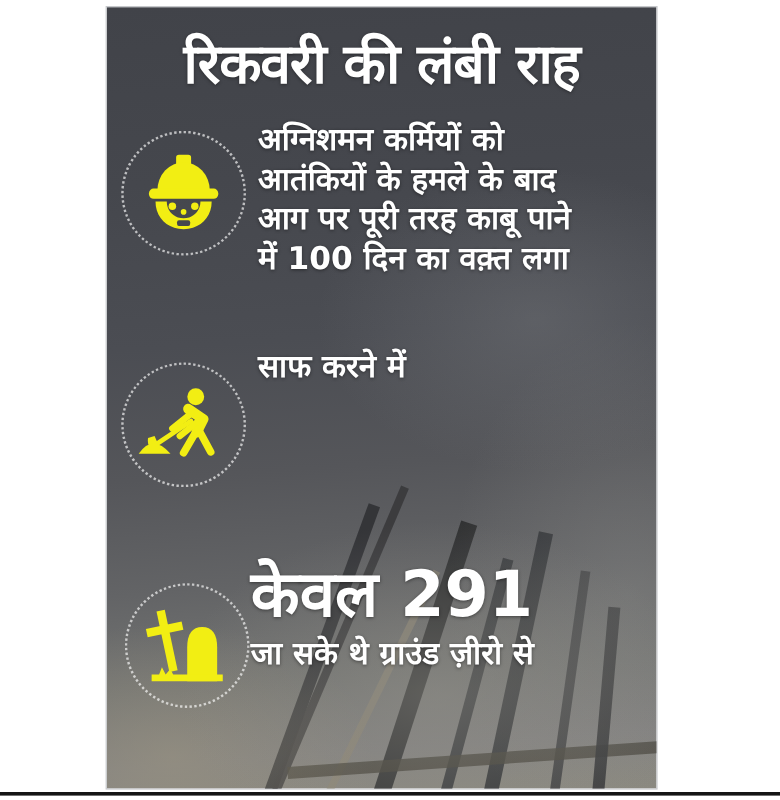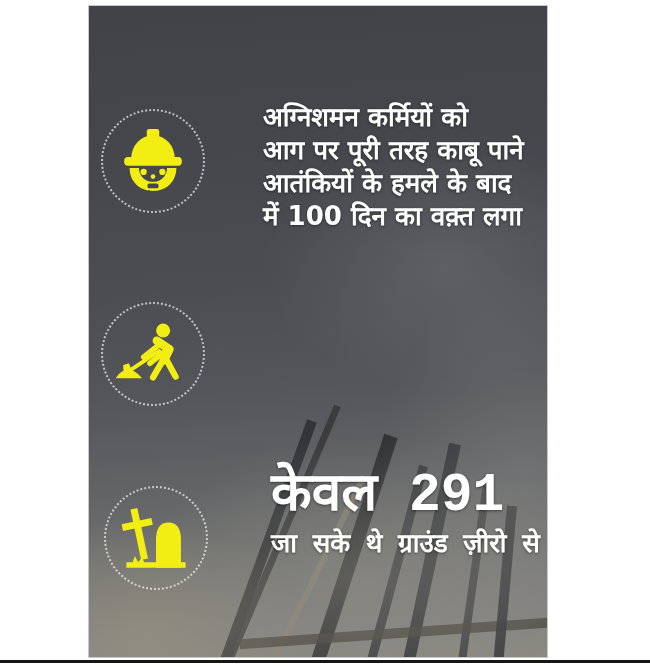--- a/index.html
+++ b/index.html
@@ -43,24 +43,24 @@
     border:2px dotted rgba(255,255,255,.65);box-sizing:border-box;
     display:flex;align-items:center;justify-content:center;
   }
   .c1{left:12px;top:103px;}
   .c2{left:12px;top:296px;}
   .c3{left:15px;top:480px;}
   .icon-circle svg{width:78px;height:78px;display:block;}
   .ic-fill{fill:#f2ee13;}
   .ic-knock{fill:#45474d;}
 
-  .textblock{position:absolute;color:#ffffff;text-shadow:0 1px 3px rgba(0,0,0,.45);margin-left:48px;}
+  .textblock{position:absolute;color:#ffffff;text-shadow:0 1px 3px rgba(0,0,0,.45);}
   .t1{left:126px;top:95px;}
   .t2{left:126px;top:281px;}
-  .t3{left:134px;top:460px;font-family:Liberation Mono, monospace;}
+  .t3{left:120px;top:460px;}
   .textblock p{margin:0;font-size:26px;font-weight:700;line-height:33px;white-space:nowrap;}
   .bignum{margin:0;font-size:56px;font-weight:700;line-height:64px;white-space:nowrap;}
   .t3 .bignum{font-size:53px;line-height:60px;}
   .t2 .body,.t3 .body{margin-top:3px;}
 
   .bottom-rule{position:absolute;left:0;top:660px;width:650px;height:3px;background:#151515;}
 </style>
 </head>
 <body>
 
@@ -72,55 +72,57 @@
       <div class="beam b2"></div>
       <div class="beam b3"></div>
       <div class="beam b4"></div>
       <div class="beam b5"></div>
       <div class="beam b6"></div>
       <div class="beam b7"></div>
       <div class="beam b8"></div>
       <div class="beam b9"></div>
     </div>
 
+    <h1 class="title">रिकवरी की लंबी राह</h1>
 
     <div class="icon-circle c1">
       <svg viewBox="0 0 100 100" aria-hidden="true">
         <rect class="ic-fill" x="42" y="9" width="16" height="38" rx="3"></rect>
         <path class="ic-fill" d="M22,47 a28,30 0 0 1 56,0 Z"></path>
         <rect class="ic-fill" x="13" y="45" width="74" height="11" rx="5"></rect>
         <path class="ic-fill" d="M20,59 C20,73 28,83 40,87 C46,89 54,89 60,87 C72,83 80,73 80,59 L68,59 C68,68 62,74 56,76 C52,77 48,77 44,76 C38,74 32,68 32,59 Z"></path>
         <circle class="ic-fill" cx="38" cy="64" r="4"></circle>
         <circle class="ic-fill" cx="62" cy="64" r="4"></circle>
         <circle class="ic-fill" cx="50" cy="70" r="3"></circle>
         <rect class="ic-knock" x="43" y="79" width="14" height="6" rx="2"></rect>
       </svg>
     </div>
     <div class="textblock t1">
       <p>अग्निशमन कर्मियों को</p>
+      <p>आतंकियों के हमले के बाद</p>
       <p>आग पर पूरी तरह काबू पाने</p>
-      <p>आतंकियों के हमले के बाद</p>
       <p>में 100 दिन का वक़्त लगा</p>
     </div>
 
     <div class="icon-circle c2">
       <svg viewBox="0 0 100 100" aria-hidden="true">
         <circle class="ic-fill" cx="63" cy="20" r="9"></circle>
         <path d="M55,33 L71,44 L64,58" fill="none" stroke="#f2ee13" stroke-width="11" stroke-linejoin="round" stroke-linecap="round"></path>
         <path d="M58,38 L38,54" stroke="#f2ee13" stroke-width="7" stroke-linecap="round"></path>
         <path d="M66,46 L46,62" stroke="#f2ee13" stroke-width="7" stroke-linecap="round"></path>
         <path d="M64,56 L50,80" stroke="#f2ee13" stroke-width="8" stroke-linecap="round"></path>
         <path d="M66,55 L79,79" stroke="#f2ee13" stroke-width="8" stroke-linecap="round"></path>
         <path d="M22,70 L58,46" stroke="#f2ee13" stroke-width="5" stroke-linecap="round"></path>
         <path class="ic-fill" d="M12,64 Q10,78 27,80 L19,62 Z"></path>
         <path class="ic-fill" d="M2,81 Q17,59 36,81 Z"></path>
       </svg>
     </div>
     <div class="textblock t2">
       <div class="body">
+        <p>साफ करने में</p>
       </div>
     </div>
 
     <div class="icon-circle c3">
       <svg viewBox="0 0 100 100" aria-hidden="true">
         <g transform="rotate(-12 28 45)">
           <rect class="ic-fill" x="24" y="12" width="9" height="66"></rect>
           <rect class="ic-fill" x="9" y="28" width="39" height="9"></rect>
         </g>
         <path class="ic-fill" d="M50,88 L50,52 Q50,30 66,30 Q82,30 82,52 L82,88 Z"></path>

